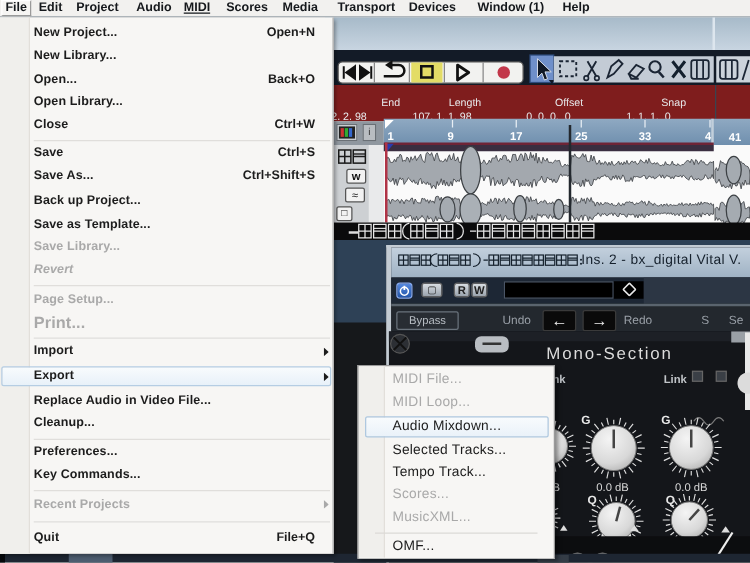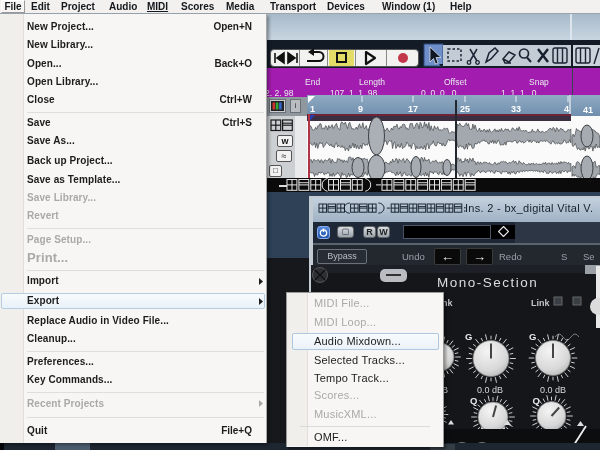--- a/index.html
+++ b/index.html
@@ -63,21 +63,21 @@
  <g stroke="#1b2534" stroke-width="1.4" fill="none">
   <rect x="286" y="8" width="14" height="15" rx="2"></rect>
       <line x1="290.5" y1="8" x2="290.5" y2="23"></line>
       <line x1="295.5" y1="8" x2="295.5" y2="23"></line>
   <rect x="309" y="8" width="14" height="15" rx="2"></rect>
       <line x1="313.5" y1="8" x2="313.5" y2="23"></line>
       <line x1="318.5" y1="8" x2="318.5" y2="23"></line>
   <path d="M327,24 L332,8"></path>
  </g>
 </svg>
-<div class="abs" style="left:260px;top:68px;width:340px;height:29px;background:#a21caf;color:#e8eaec;font-size:8.5px;">
+<div class="abs" style="left:260px;top:68px;width:340px;height:29px;background:#7f1d1d;color:#e8eaec;font-size:8.5px;">
  <span class="abs" style="left:45px;top:9px;">End</span>
  <span class="abs" style="left:99px;top:9px;">Length</span>
  <span class="abs" style="left:184px;top:9px;">Offset</span>
  <span class="abs" style="left:269px;top:9px;">Snap</span>
  <span class="abs" style="left:5px;top:20px;">2. 2. 98</span>
  <span class="abs" style="left:70px;top:20px;">107. 1. 1. 98</span>
  <span class="abs" style="left:161px;top:20px;">0. 0. 0. &nbsp;0</span>
  <span class="abs" style="left:241px;top:20px;">1. 1. 1. &nbsp;0</span>
 </div>
 <div class="abs" style="left:572px;top:68px;width:1px;height:29px;background:#3a4450;"></div>
@@ -516,24 +516,25 @@
 <div class="abs" style="left:150px;top:5.0px;width:102px;height:16px;line-height:16px;font-size:10px;font-weight:600;color:#1c1c1c;text-align:right;">Open+N</div>
 <div class="abs" style="left:27px;top:23.0px;height:16px;line-height:16px;font-size:10px;font-weight:600;letter-spacing:0.1px;color:#1c1c1c;white-space:nowrap;">New Library...</div>
 <div class="abs" style="left:27px;top:41.5px;height:16px;line-height:16px;font-size:10px;font-weight:600;letter-spacing:0.1px;color:#1c1c1c;white-space:nowrap;">Open...</div>
 <div class="abs" style="left:150px;top:41.5px;width:102px;height:16px;line-height:16px;font-size:10px;font-weight:600;color:#1c1c1c;text-align:right;">Back+O</div>
 <div class="abs" style="left:27px;top:60.0px;height:16px;line-height:16px;font-size:10px;font-weight:600;letter-spacing:0.1px;color:#1c1c1c;white-space:nowrap;">Open Library...</div>
 <div class="abs" style="left:27px;top:78.0px;height:16px;line-height:16px;font-size:10px;font-weight:600;letter-spacing:0.1px;color:#1c1c1c;white-space:nowrap;">Close</div>
 <div class="abs" style="left:150px;top:78.0px;width:102px;height:16px;line-height:16px;font-size:10px;font-weight:600;color:#1c1c1c;text-align:right;">Ctrl+W</div>
 <div class="abs" style="left:27px;top:101.0px;height:16px;line-height:16px;font-size:10px;font-weight:600;letter-spacing:0.1px;color:#1c1c1c;white-space:nowrap;">Save</div>
 <div class="abs" style="left:150px;top:101.0px;width:102px;height:16px;line-height:16px;font-size:10px;font-weight:600;color:#1c1c1c;text-align:right;">Ctrl+S</div>
 <div class="abs" style="left:27px;top:119.0px;height:16px;line-height:16px;font-size:10px;font-weight:600;letter-spacing:0.1px;color:#1c1c1c;white-space:nowrap;">Save As...</div>
+<div class="abs" style="left:150px;top:119.0px;width:102px;height:16px;line-height:16px;font-size:10px;font-weight:600;color:#1c1c1c;text-align:right;">Ctrl+Shift+S</div>
 <div class="abs" style="left:27px;top:158.0px;height:16px;line-height:16px;font-size:10px;font-weight:600;letter-spacing:0.1px;color:#1c1c1c;white-space:nowrap;">Save as Template...</div>
 <div class="abs" style="left:27px;top:139.0px;height:16px;line-height:16px;font-size:10px;font-weight:600;letter-spacing:0.1px;color:#1c1c1c;white-space:nowrap;">Back up Project...</div>
 <div class="abs" style="left:27px;top:176.0px;height:16px;line-height:16px;font-size:10px;font-weight:600;letter-spacing:0.1px;color:#a9a9a9;white-space:nowrap;">Save Library...</div>
-<div class="abs" style="left:27px;top:194.0px;height:16px;line-height:16px;font-size:10px;font-weight:600;letter-spacing:0.1px;color:#a9a9a9;white-space:nowrap;">Revert</div>
+<div class="abs" style="left:27px;top:194.0px;height:16px;line-height:16px;font-size:10px;font-weight:600;letter-spacing:0.1px;color:#a9a9a9;white-space:nowrap;font-style:italic;">Revert</div>
 <div class="abs" style="left:27px;top:218.0px;height:16px;line-height:16px;font-size:10px;font-weight:600;letter-spacing:0.1px;color:#a9a9a9;white-space:nowrap;">Page Setup...</div>
 <div class="abs" style="left:27px;top:236.0px;height:16px;line-height:16px;font-size:13px;font-weight:600;letter-spacing:0.1px;color:#a9a9a9;white-space:nowrap;">Print...</div>
 <div class="abs" style="left:27px;top:259.0px;height:16px;line-height:16px;font-size:10px;font-weight:600;letter-spacing:0.1px;color:#1c1c1c;white-space:nowrap;">Import</div>
 <svg class="abs" style="left:259px;top:263.5px;" width="4" height="7">
       <path d="M0,0 L4,3.5 L0,7 Z" fill="#1c1c1c"></path>
     </svg>
 <div class="abs" style="left:1px;top:278.5px;width:264px;height:16px;background:linear-gradient(#f8fbfd,#e8f1f9);border:1px solid #b5cde3;border-radius:2px;"></div>
 <div class="abs" style="left:27px;top:279.0px;height:16px;line-height:16px;font-size:10px;font-weight:600;letter-spacing:0.1px;color:#1c1c1c;white-space:nowrap;">Export</div>
 <svg class="abs" style="left:259px;top:283.5px;" width="4" height="7">
       <path d="M0,0 L4,3.5 L0,7 Z" fill="#1c1c1c"></path>

